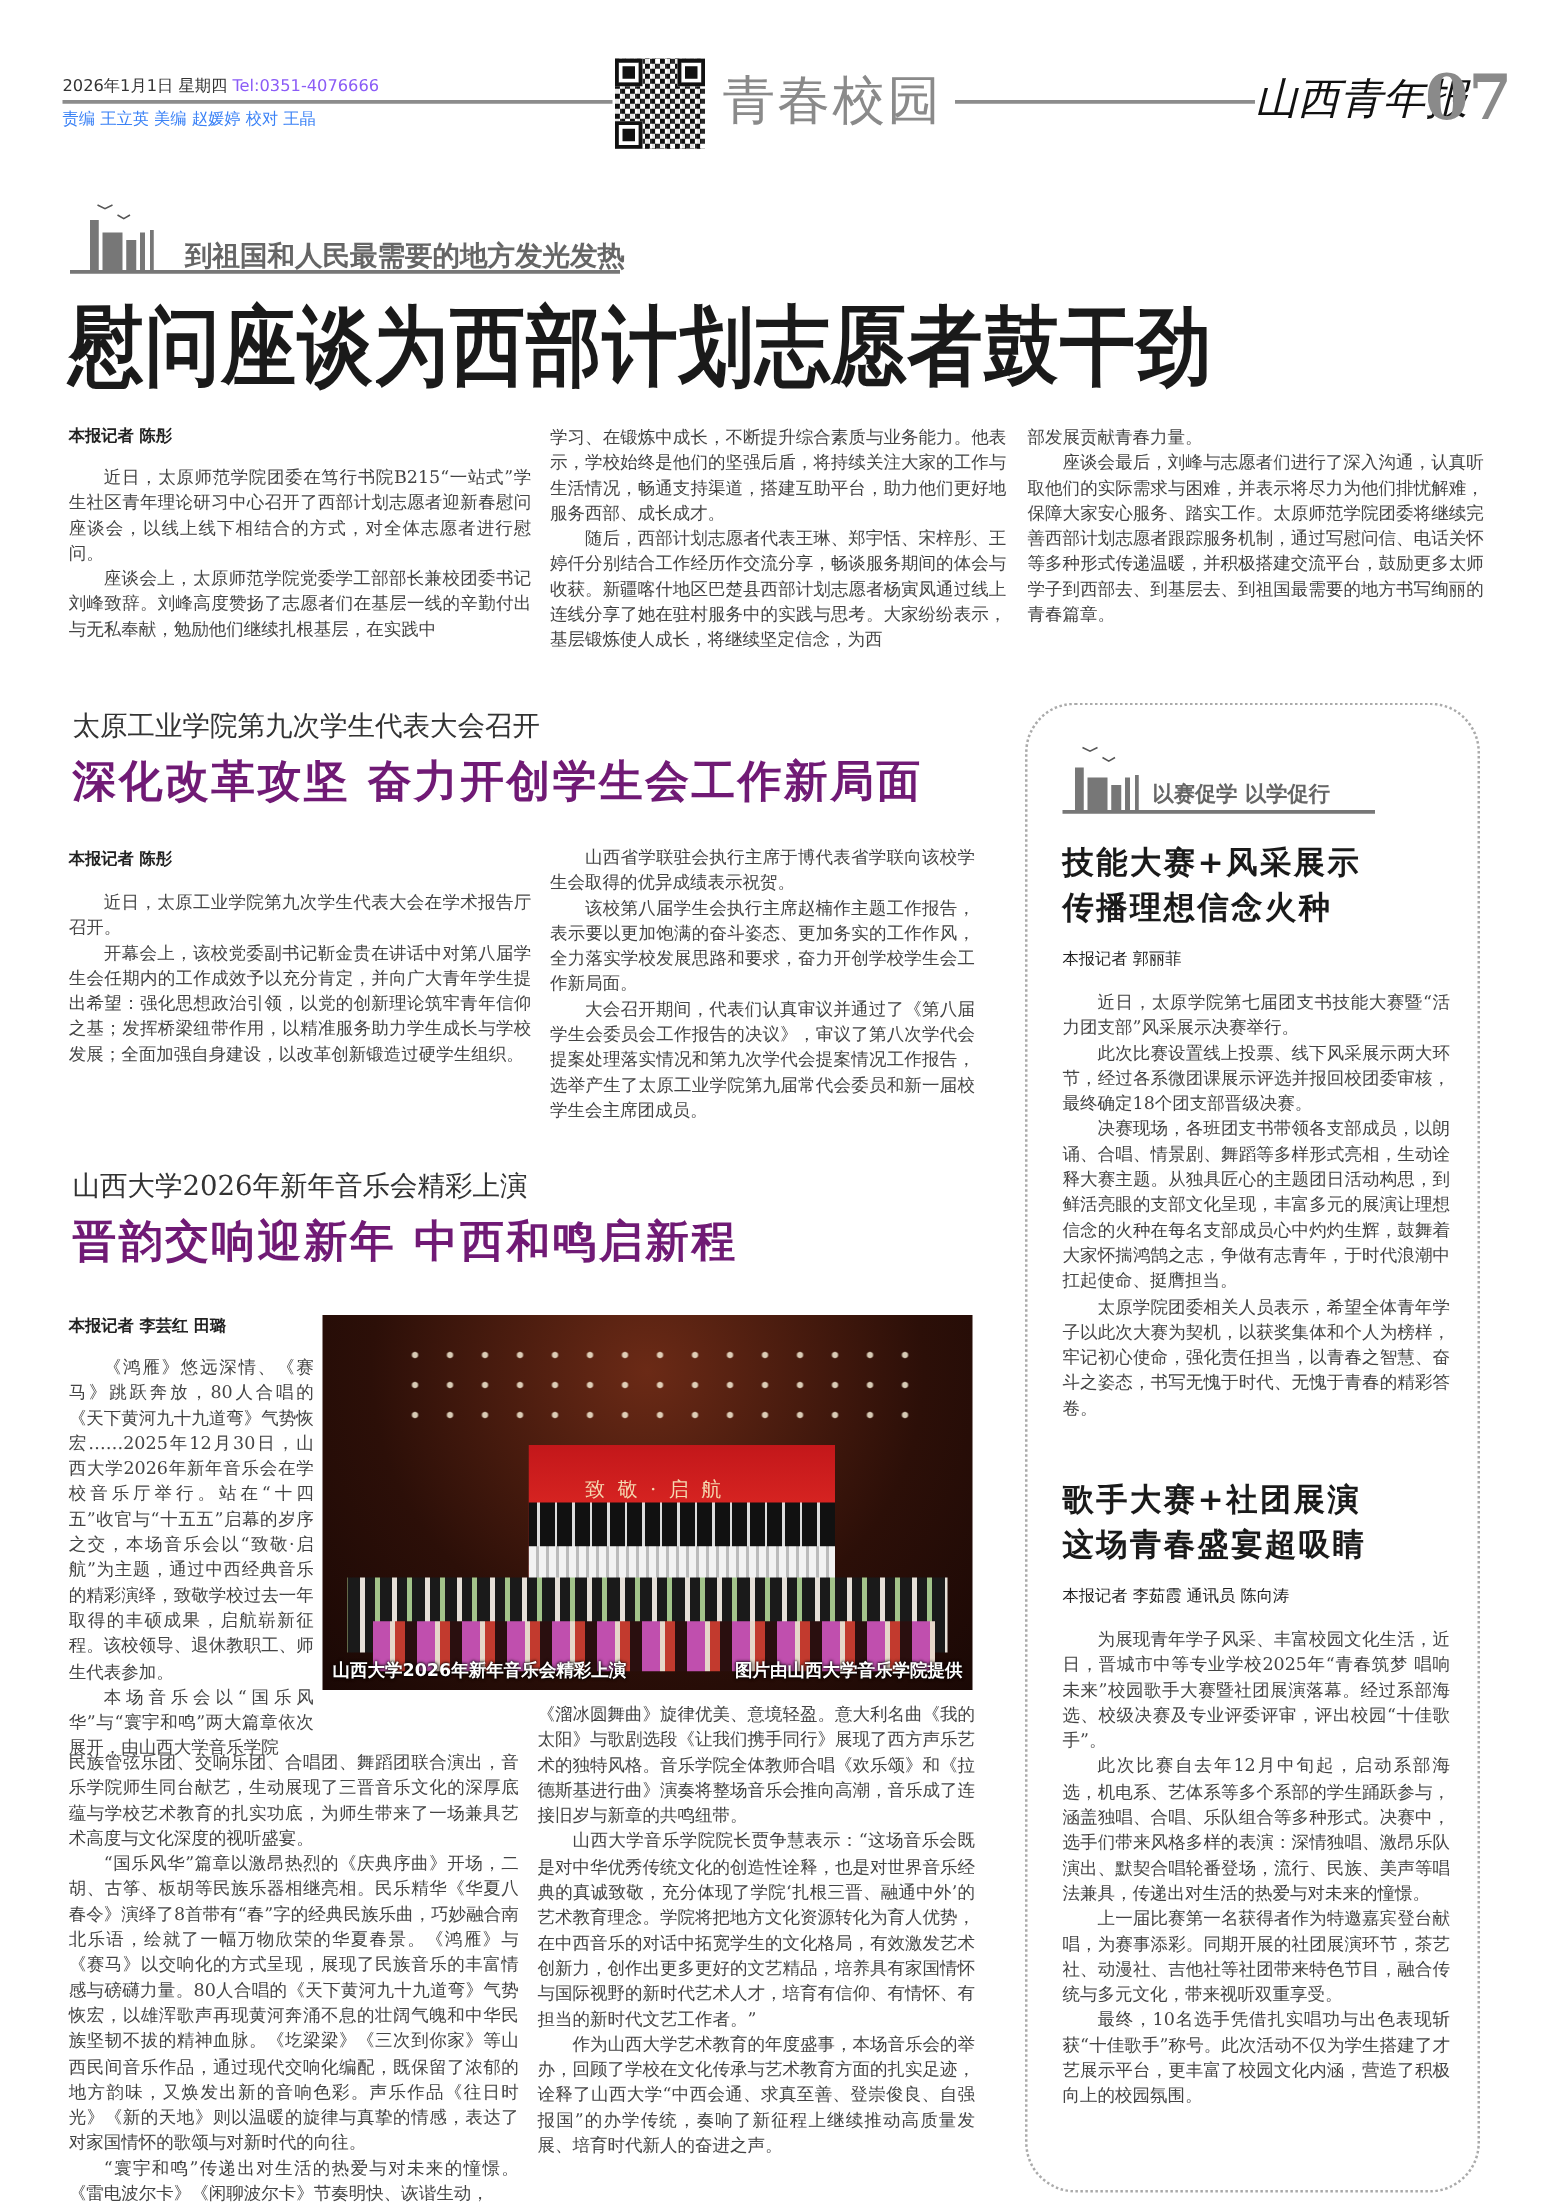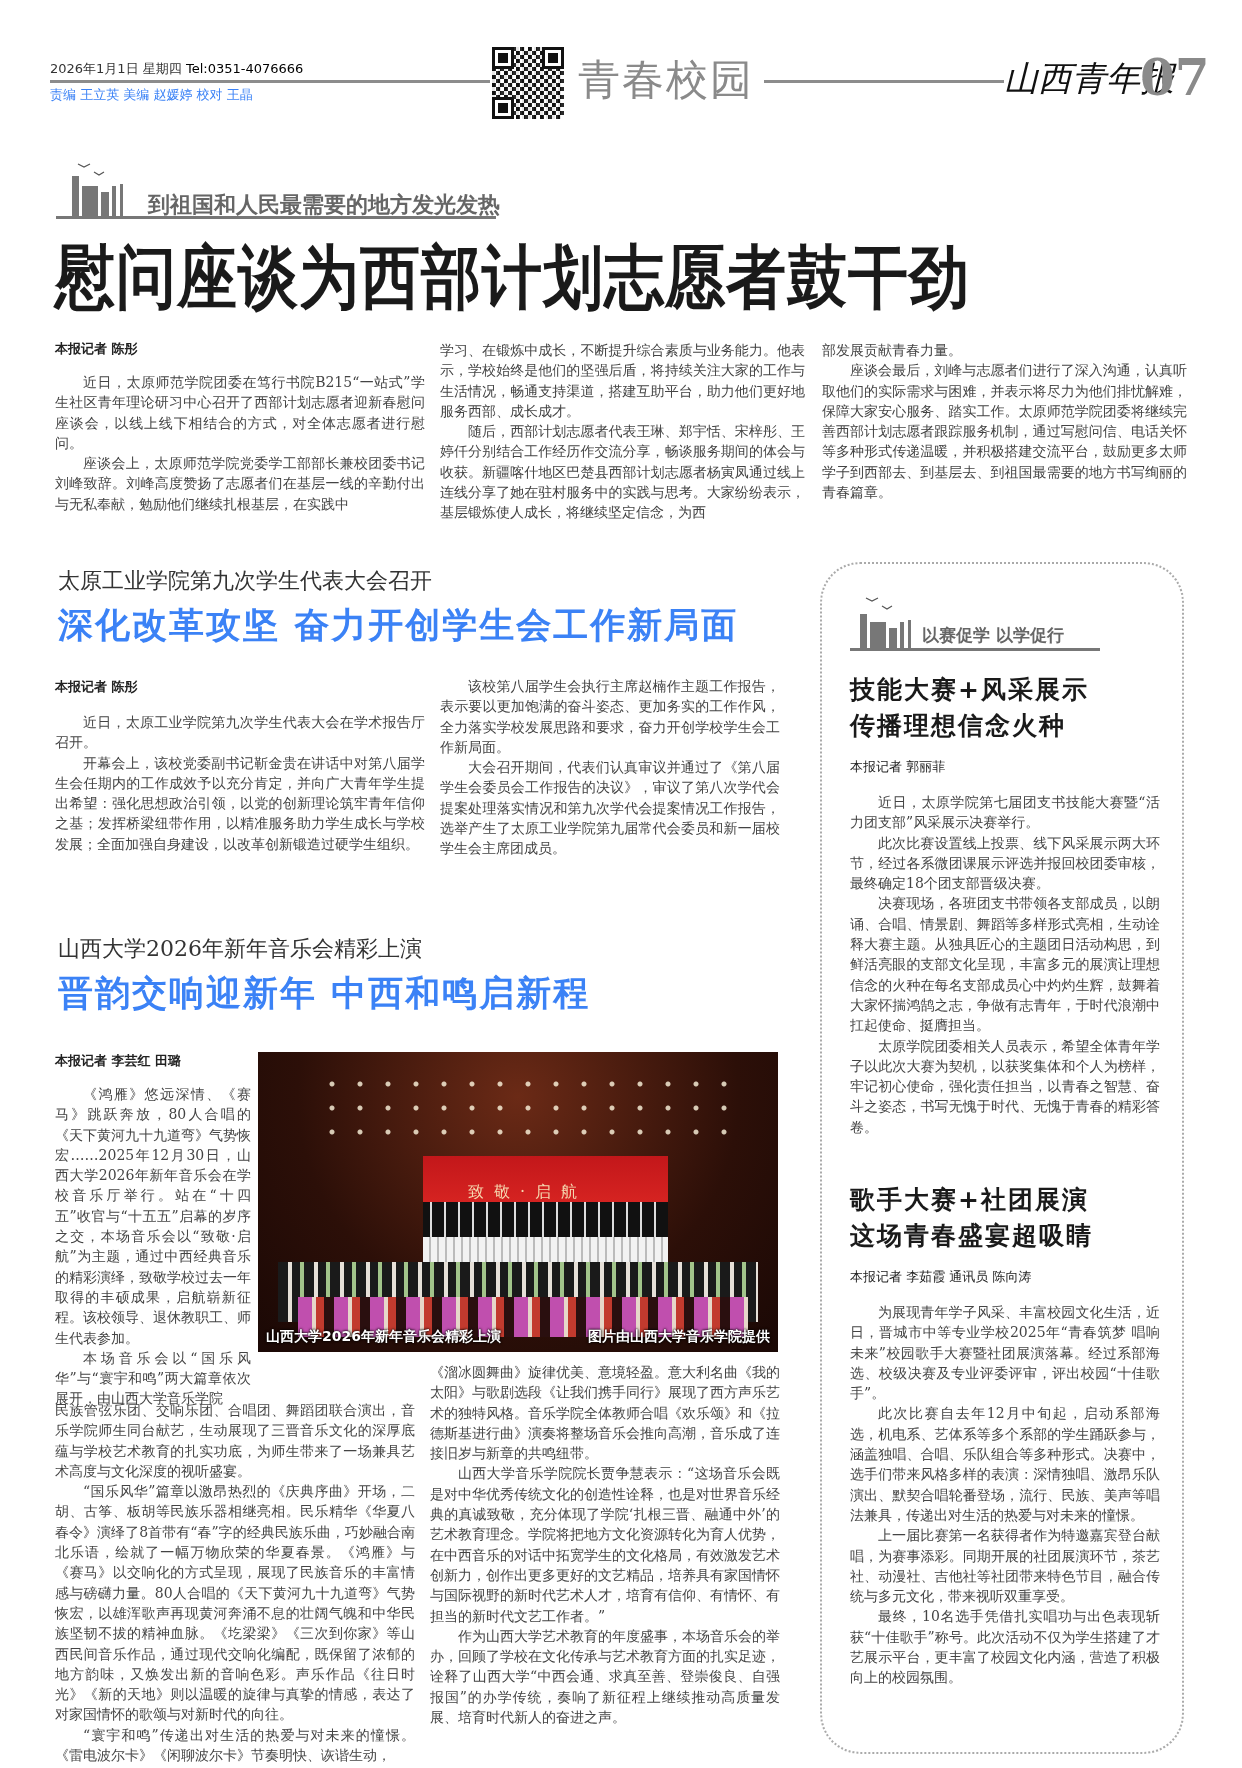--- a/index.html
+++ b/index.html
@@ -3,21 +3,21 @@
 <meta charset="utf-8">
 <style>
   html, body { margin:0; padding:0; background:#ffffff; }
   body { width:1242px; height:1768px; position:relative; overflow:hidden;
          font-family:"DejaVu Serif", serif; color:#333; }
   .abs { position:absolute; }
   .sans { font-family:"DejaVu Sans", sans-serif; }
 
   
   .hdr-date { left:50px; top:60px; font-size:13px; color:#333; }
-  .hdr-date .tel { color:#000000; }
+  .hdr-date .tel { color:#8b5cf6; }
   .hdr-line-l { left:50px; top:80px; width:440px; height:3px; background:#8c8c8c; }
   .hdr-staff { left:50px; top:86px; font-size:13px; color:#3b82f6; }
   .qr { left:492px; top:47px; width:72px; height:72px; background:
         repeating-linear-gradient(90deg,#111 0 3px,#fff 3px 6px),
         #111; }
   .qr-inner { position:absolute; inset:0; background:
      conic-gradient(#111 25%, #fff 0 50%, #111 0 75%, #fff 0) 0 0/8px 8px; opacity:.9; }
   .qr-corner { position:absolute; width:16px; height:16px; border:3px solid #111; background:#fff; box-shadow: inset 0 0 0 3px #fff, inset 0 0 0 8px #111; }
   .section-name { left:578px; top:52px; font-size:42px; color:#8a8a8a; letter-spacing:2px; font-family:"DejaVu Serif", serif; }
   .hdr-line-r { left:764px; top:80px; width:240px; height:3px; background:#8c8c8c; }
@@ -30,21 +30,21 @@
   .kicker-line { position:absolute; height:3px; background:#777; }
   .kicker-text { position:absolute; font-size:22px; font-weight:bold; color:#666; font-family:"DejaVu Sans", sans-serif; }
 
   .headline-big { left:55px; top:232px; font-size:60px; font-weight:bold; color:#1a1a1a; letter-spacing:1px; font-family:"DejaVu Serif", serif; transform:scaleY(1.15); transform-origin:top left; }
   .byline { font-size:13px; font-weight:bold; color:#222; font-family:"DejaVu Sans", sans-serif; }
   .col { position:absolute; font-size:14px; line-height:20.3px; color:#444; text-align:justify; }
   .col p { margin:0; text-indent:2em; }
   .col p.noind { text-indent:0; }
 
   .subhead { font-size:22px; color:#333; font-family:"DejaVu Serif", serif; }
-  .headline-md { font-size:35px; font-weight:bold; color:#3b82f6; letter-spacing:2px; font-family:"DejaVu Sans", sans-serif; }
+  .headline-md { font-size:35px; font-weight:bold; color:#701a75; letter-spacing:2px; font-family:"DejaVu Sans", sans-serif; }
 
   
   .sidebar { left:820px; top:562px; width:360px; height:1188px; border:2px dotted #aaa; border-radius:40px; }
   .side-head { font-size:25px; font-weight:bold; color:#1a1a1a; line-height:36px; letter-spacing:2px; font-family:"DejaVu Sans", sans-serif; }
 
   
   .photo { left:258px; top:1052px; width:520px; height:300px; overflow:hidden;
     background:
       radial-gradient(ellipse at 50% 15%, #6b2a16 0%, #2c0f08 60%, #1a0805 100%); }
   .stage-screen { position:absolute; left:165px; top:104px; width:245px; height:120px;
@@ -118,20 +118,21 @@
 
 <div class="abs subhead" style="left:58px; top:566px;">太原工业学院第九次学生代表大会召开</div>
 <div class="abs headline-md" style="left:58px; top:602px;">深化改革攻坚  奋力开创学生会工作新局面</div>
 <div class="abs byline" style="left:55px; top:678px;">本报记者 陈彤</div>
 
 <div class="col" style="left:55px; top:712px; width:370px;">
   <p>近日，太原工业学院第九次学生代表大会在学术报告厅召开。</p>
   <p>开幕会上，该校党委副书记靳金贵在讲话中对第八届学生会任期内的工作成效予以充分肯定，并向广大青年学生提出希望：强化思想政治引领，以党的创新理论筑牢青年信仰之基；发挥桥梁纽带作用，以精准服务助力学生成长与学校发展；全面加强自身建设，以改革创新锻造过硬学生组织。</p>
 </div>
 <div class="col" style="left:440px; top:676px; width:340px;">
+  <p>山西省学联驻会执行主席于博代表省学联向该校学生会取得的优异成绩表示祝贺。</p>
   <p>该校第八届学生会执行主席赵楠作主题工作报告，表示要以更加饱满的奋斗姿态、更加务实的工作作风，全力落实学校发展思路和要求，奋力开创学校学生会工作新局面。</p>
   <p>大会召开期间，代表们认真审议并通过了《第八届学生会委员会工作报告的决议》，审议了第八次学代会提案处理落实情况和第九次学代会提案情况工作报告，选举产生了太原工业学院第九届常代会委员和新一届校学生会主席团成员。</p>
 </div>
 
 <div class="abs subhead" style="left:58px; top:934px;">山西大学2026年新年音乐会精彩上演</div>
 <div class="abs headline-md" style="left:58px; top:970px;">晋韵交响迎新年  中西和鸣启新程</div>
 <div class="abs byline" style="left:55px; top:1052px;">本报记者 李芸红 田璐</div>
 
 <div class="abs photo">
   <div class="lights"></div>

